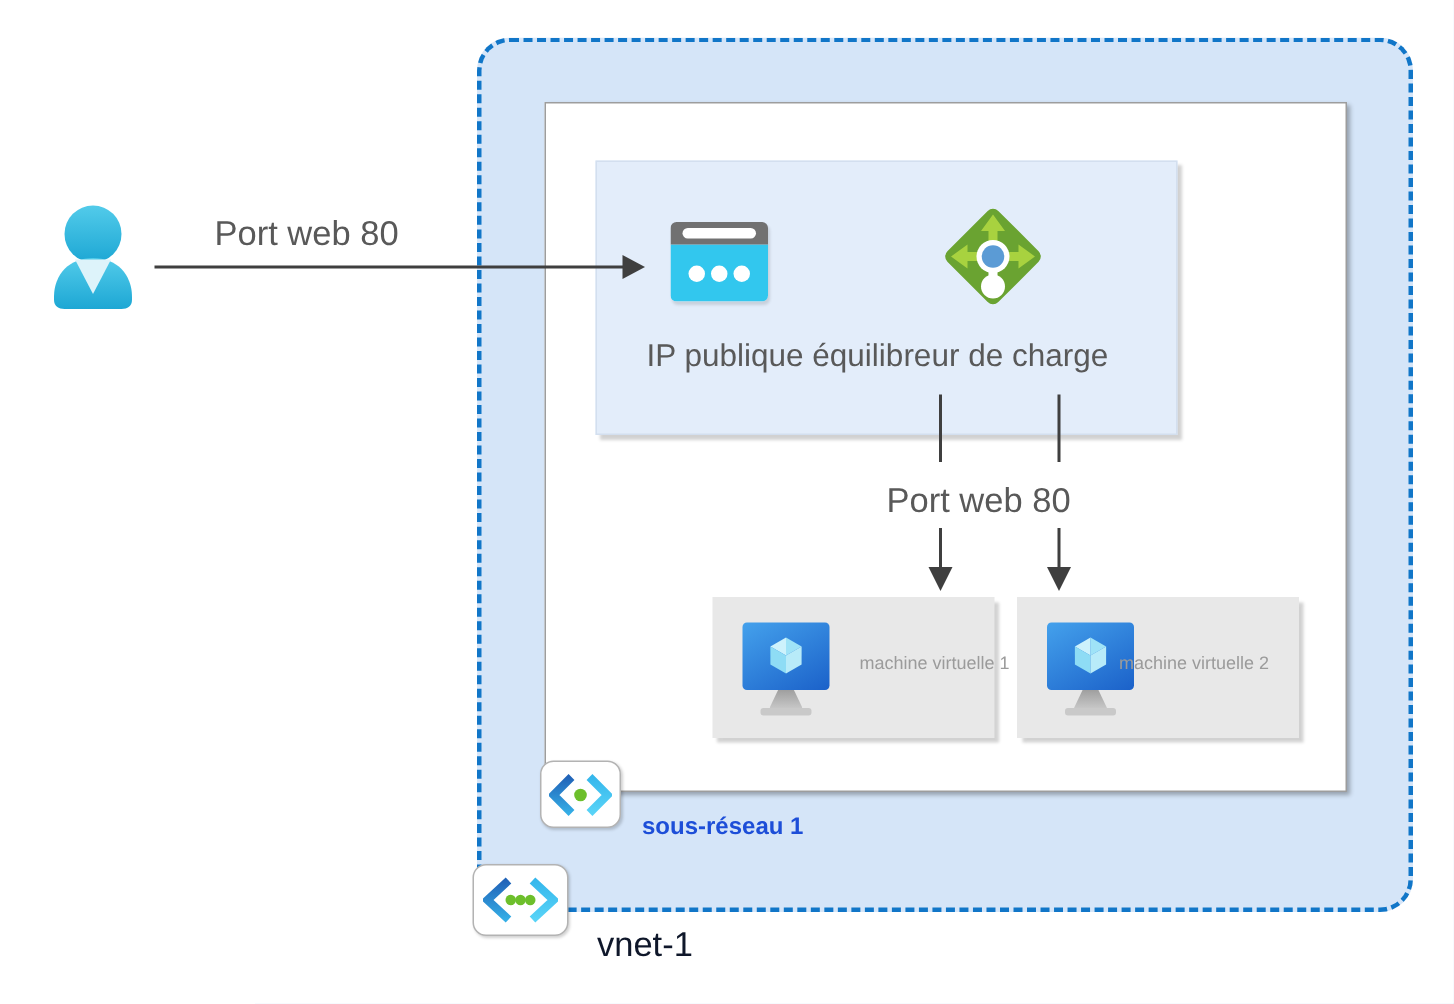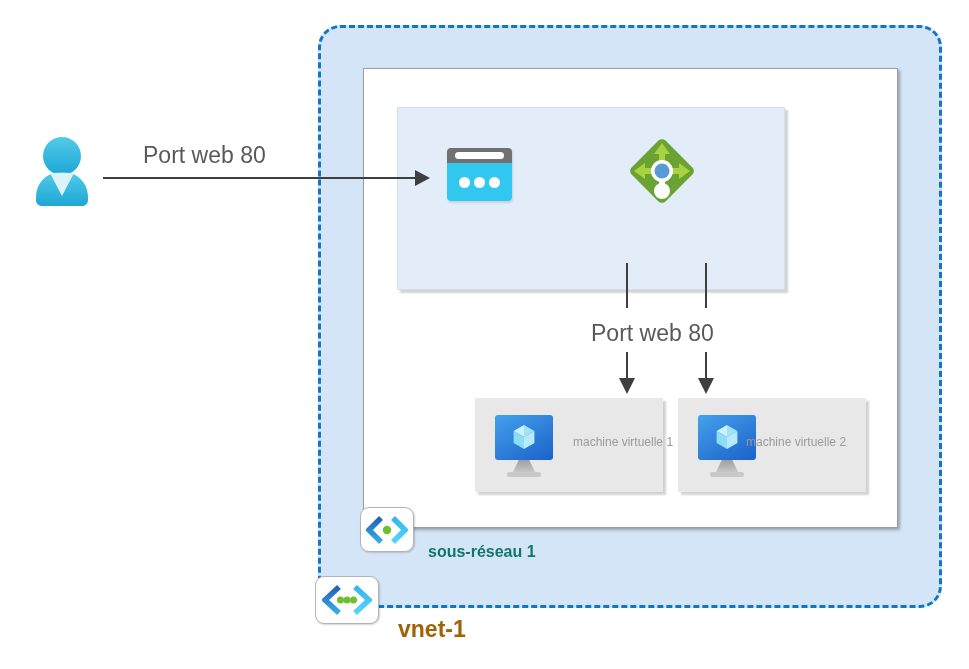--- a/index.html
+++ b/index.html
@@ -33,22 +33,22 @@
   .vm-box-2 { left:678px; }
 
   
   .lbl { color:#595959; z-index:10; white-space:nowrap; }
   .port-top   { left:143px; top:142px; font-size:23px; }
   .lb-label   { left:431px; top:226px; font-size:21px; }
   .port-lower { left:591px; top:320px; font-size:23px; }
   .vm-label { top:435px; font-size:12px; color:#9b9b9b; z-index:10; white-space:nowrap; }
   .vm-label-1 { left:573px; }
   .vm-label-2 { left:746px; }
-  .subnet-label { left:428px; top:543px; font-size:16px; font-weight:bold; color:#0f766e; z-index:10; white-space:nowrap; }
-  .vnet-label { left:398px; top:616px; font-size:23px; color:#a16207; z-index:10; white-space:nowrap;font-weight:bold; }
+  .subnet-label { left:428px; top:543px; font-size:16px; font-weight:bold; color:#1d4ed8; z-index:10; white-space:nowrap; }
+  .vnet-label { left:398px; top:616px; font-size:23px; color:#0f172a; z-index:10; white-space:nowrap; }
 
   
   .hline { left:103px; top:177px; width:313px; height:2px; background:#3f3f3f; z-index:11; }
   .hhead {
     left:415px; top:170px; width:0; height:0; z-index:11;
     border-top:8px solid transparent; border-bottom:8px solid transparent;
     border-left:15px solid #3f3f3f;
   }
   .vline { width:2px; background:#3f3f3f; z-index:11; }
   .vl-a1 { left:626px; top:263px; height:45px; }
@@ -149,20 +149,21 @@
       <polygon points="36,8 44,19 39,19 39,32 33,32 33,19 28,19" fill="#a8d23f"></polygon>
       <polygon points="8,36 19,28 19,33 32,33 32,39 19,39 19,44" fill="#a8d23f"></polygon>
       <polygon points="64,36 53,28 53,33 40,33 40,39 53,39 53,44" fill="#a8d23f"></polygon>
       <rect x="33" y="42" width="6" height="12" fill="#ffffff"></rect>
       <circle cx="36" cy="56" r="8" fill="#ffffff"></circle>
       <circle cx="36" cy="36" r="11" fill="#ffffff"></circle>
       <circle cx="36" cy="36" r="7.5" fill="#5b9bd5"></circle>
     </svg>
   </div>
 
+  <div class="abs lbl lb-label">IP publique équilibreur de charge</div>
 
   <div class="abs vline vl-a1"></div>
   <div class="abs vline vl-a2"></div>
   <div class="abs lbl port-lower">Port web 80</div>
   <div class="abs vline vl-b1"></div>
   <div class="abs vline vl-b2"></div>
   <div class="abs vhead vh-1"></div>
   <div class="abs vhead vh-2"></div>
 
   <div class="abs vm-box vm-box-1">

